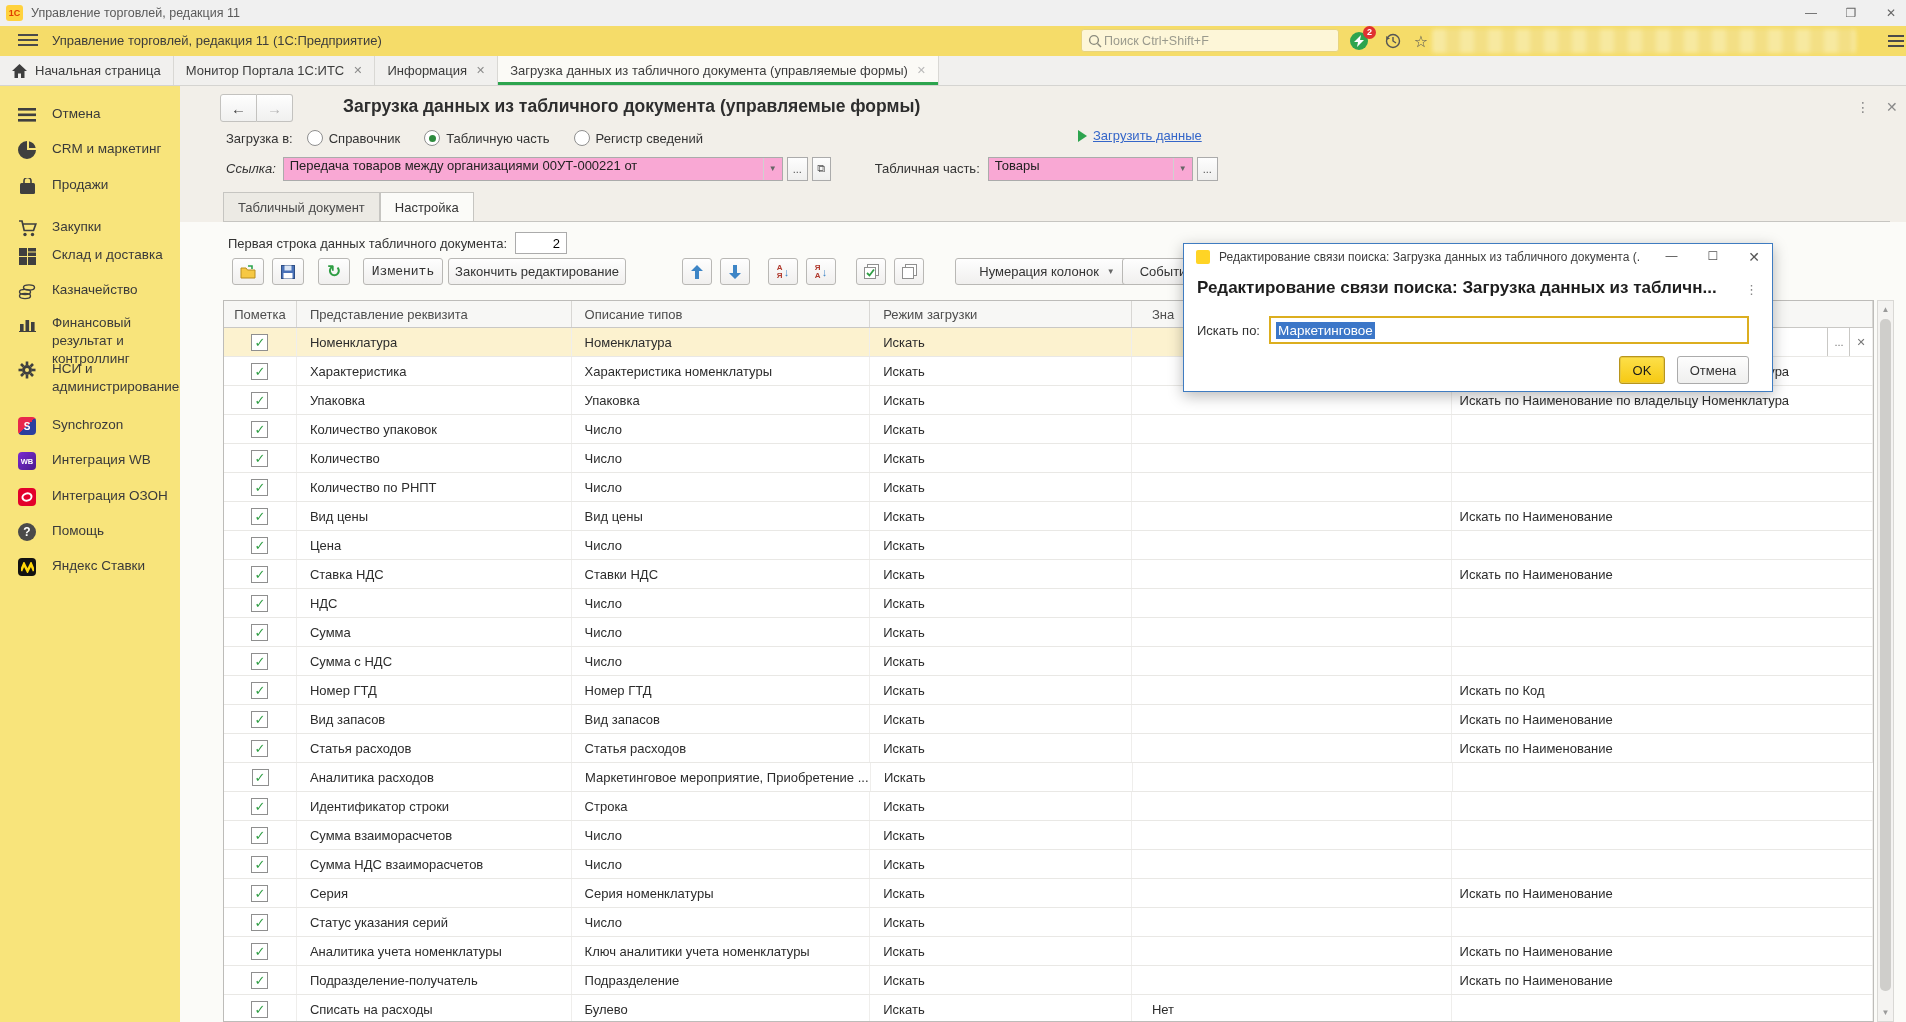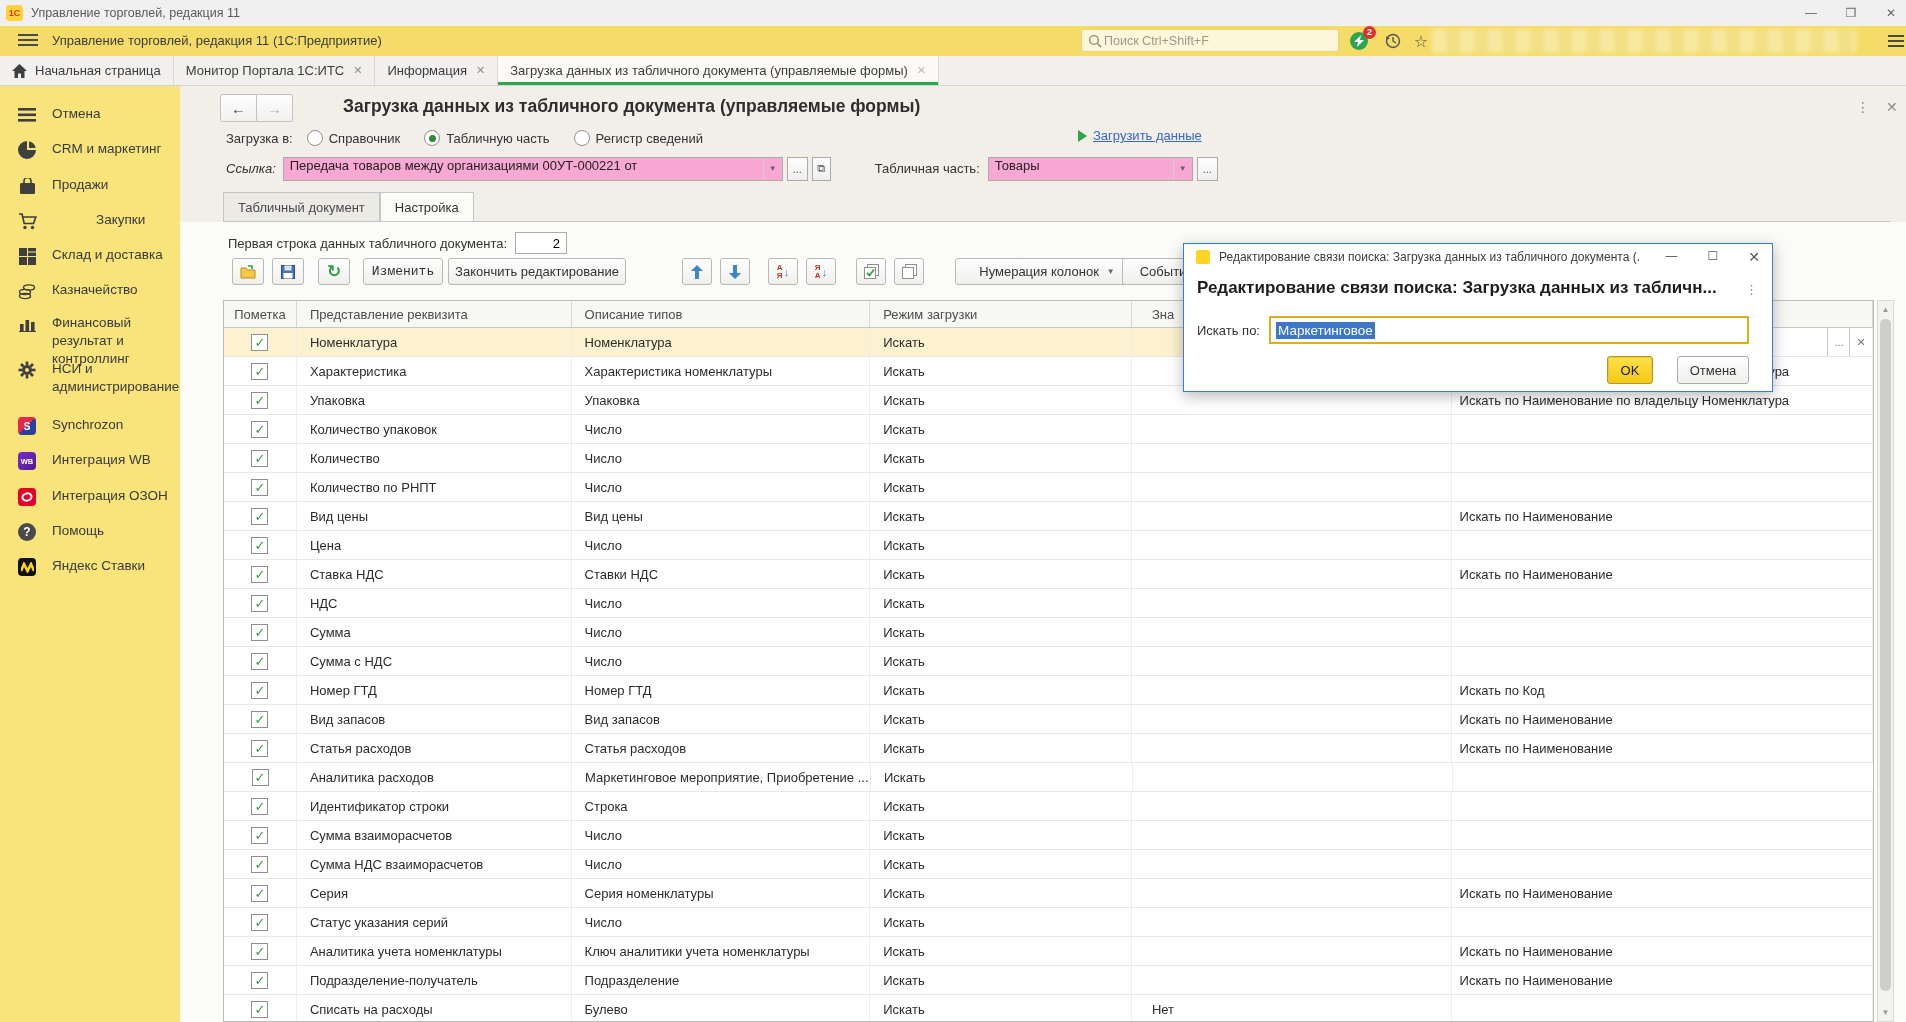--- a/index.html
+++ b/index.html
@@ -111,21 +111,21 @@
   .dlg-titlebar{position:absolute;left:0;top:0;width:100%;height:26px;display:flex;align-items:center;}
   .dlg-ico{width:14px;height:14px;background:#ffd425;border-radius:2px;margin-left:12px;}
   .dlg-title{margin-left:9px;font-size:12px;color:#3c3c3c;width:420px;white-space:nowrap;overflow:hidden;}
   .dlg-winbtns{position:absolute;top:5px;right:12px;display:flex;gap:30px;color:#555;font-size:12px;}
   .dlg-heading{position:absolute;left:13px;top:34px;font-size:17px;font-weight:bold;color:#1d1d1d;width:540px;white-space:nowrap;overflow:hidden;}
   .dlg-kebab{position:absolute;right:14px;top:38px;color:#888;font-size:13px;}
   .dlg-fieldrow{position:absolute;left:13px;top:72px;display:flex;align-items:center;}
   .dlg-input{margin-left:9px;width:480px;height:28px;border:2px solid #dcae1f;background:#fff;display:flex;align-items:center;
              padding-left:5px;box-sizing:border-box;}
   .dlg-input .selword{background:#3c77c8;color:#fff;padding:1px 2px;font-size:13.5px;}
-  .dlg-btns{position:absolute;right:23px;top:112px;display:flex;gap:24px;}
+  .dlg-btns{position:absolute;right:23px;top:112px;display:flex;gap:12px;}
   .dlg-ok{min-width:44px;height:26px;background:linear-gradient(#fde04a,#f6c912);border:1px solid #b8951c;border-radius:3px;
           display:flex;align-items:center;justify-content:center;font-size:13px;color:#1a1a1a;box-shadow:0 0 0 1px #e7c83d inset;}
   .dlg-cancel{min-width:70px;height:26px;background:linear-gradient(#fdfdfd,#efefee);border:1px solid #ababab;border-radius:3px;
           display:flex;align-items:center;justify-content:center;font-size:13px;color:#333;}
   svg{display:block;}
 </style>
 </head>
 <body>
 
 <div class="abs titlebar">
@@ -228,21 +228,21 @@
     </div>
     <div class="side-item" style="top: 90px;">
       <span class="s-ico">
         <svg width="17" height="17" viewBox="0 0 17 17">
           <path d="M5 5 L5 3 A3.5 3.5 0 0 1 12 3 L12 5" fill="none" stroke="#3f3f3f" stroke-width="1.6"></path>
           <rect x="1" y="5" width="15" height="11" rx="1.5" fill="#3f3f3f"></rect>
         </svg>
       </span>
       <span class="s-label">Продажи</span>
     </div>
-    <div class="side-item" style="top: 125px; gap: 44px;">
+    <div class="side-item" style="top: 132px;">
       <span class="s-ico">
         <svg width="19" height="17" viewBox="0 0 19 17">
           <path d="M1 1 L4 1 L6.2 10.5 L15.5 10.5 L17.8 4 L5 4" fill="none" stroke="#3f3f3f" stroke-width="1.7"></path>
           <circle cx="7" cy="14.5" r="1.7" fill="#3f3f3f"></circle>
           <circle cx="14.5" cy="14.5" r="1.7" fill="#3f3f3f"></circle>
         </svg>
       </span>
       <span class="s-label">Закупки</span>
     </div>
     <div class="side-item" style="top: 160px;">

